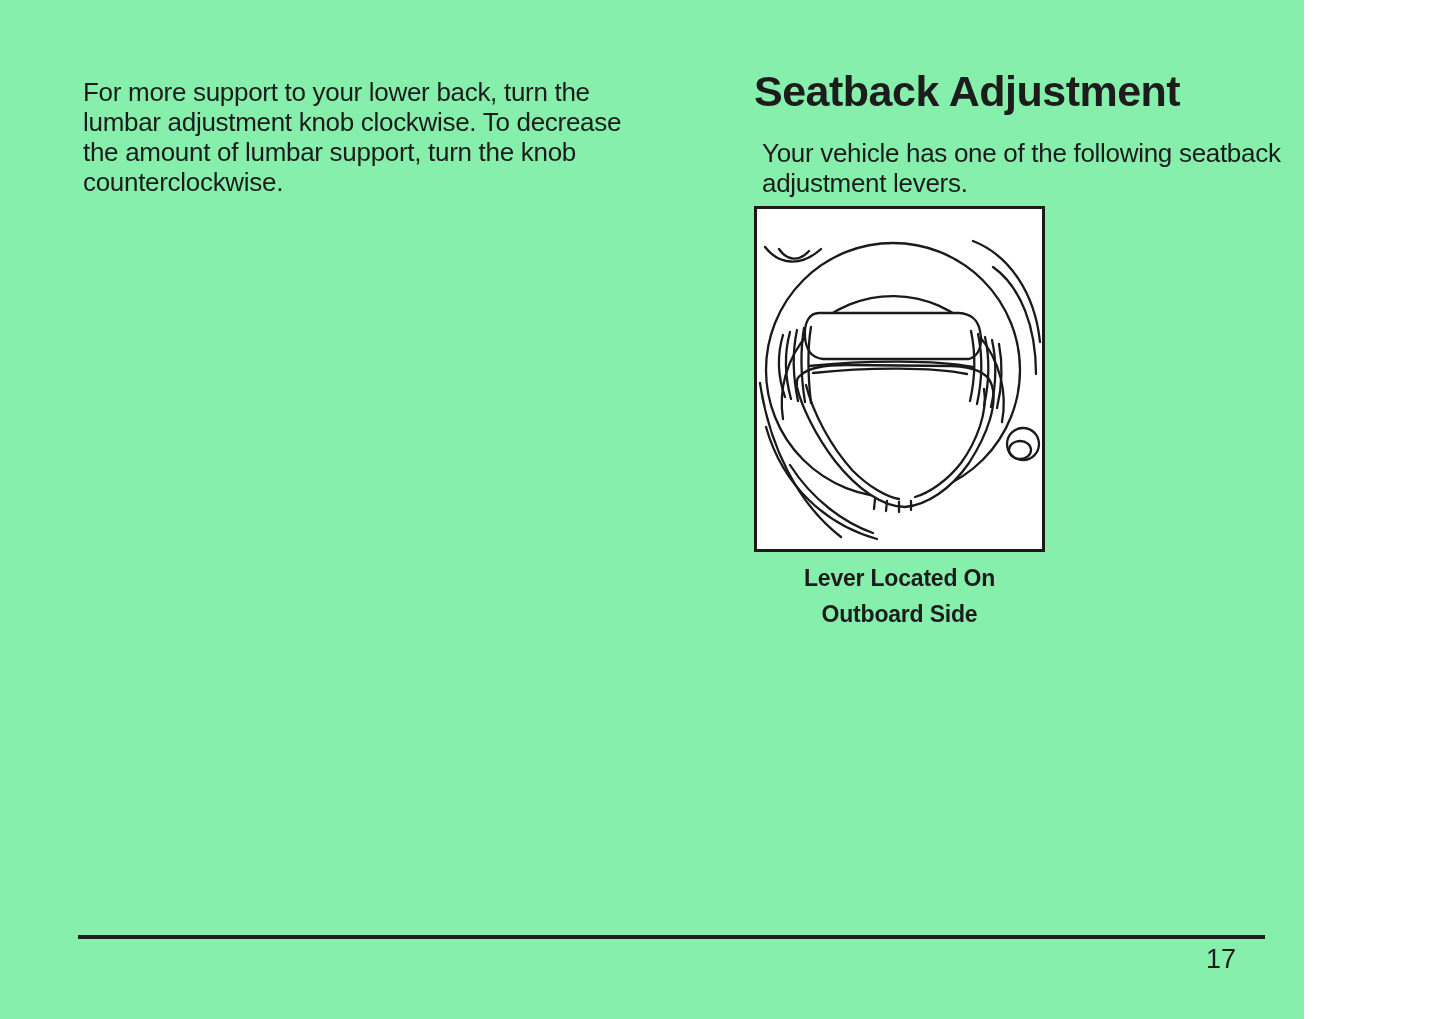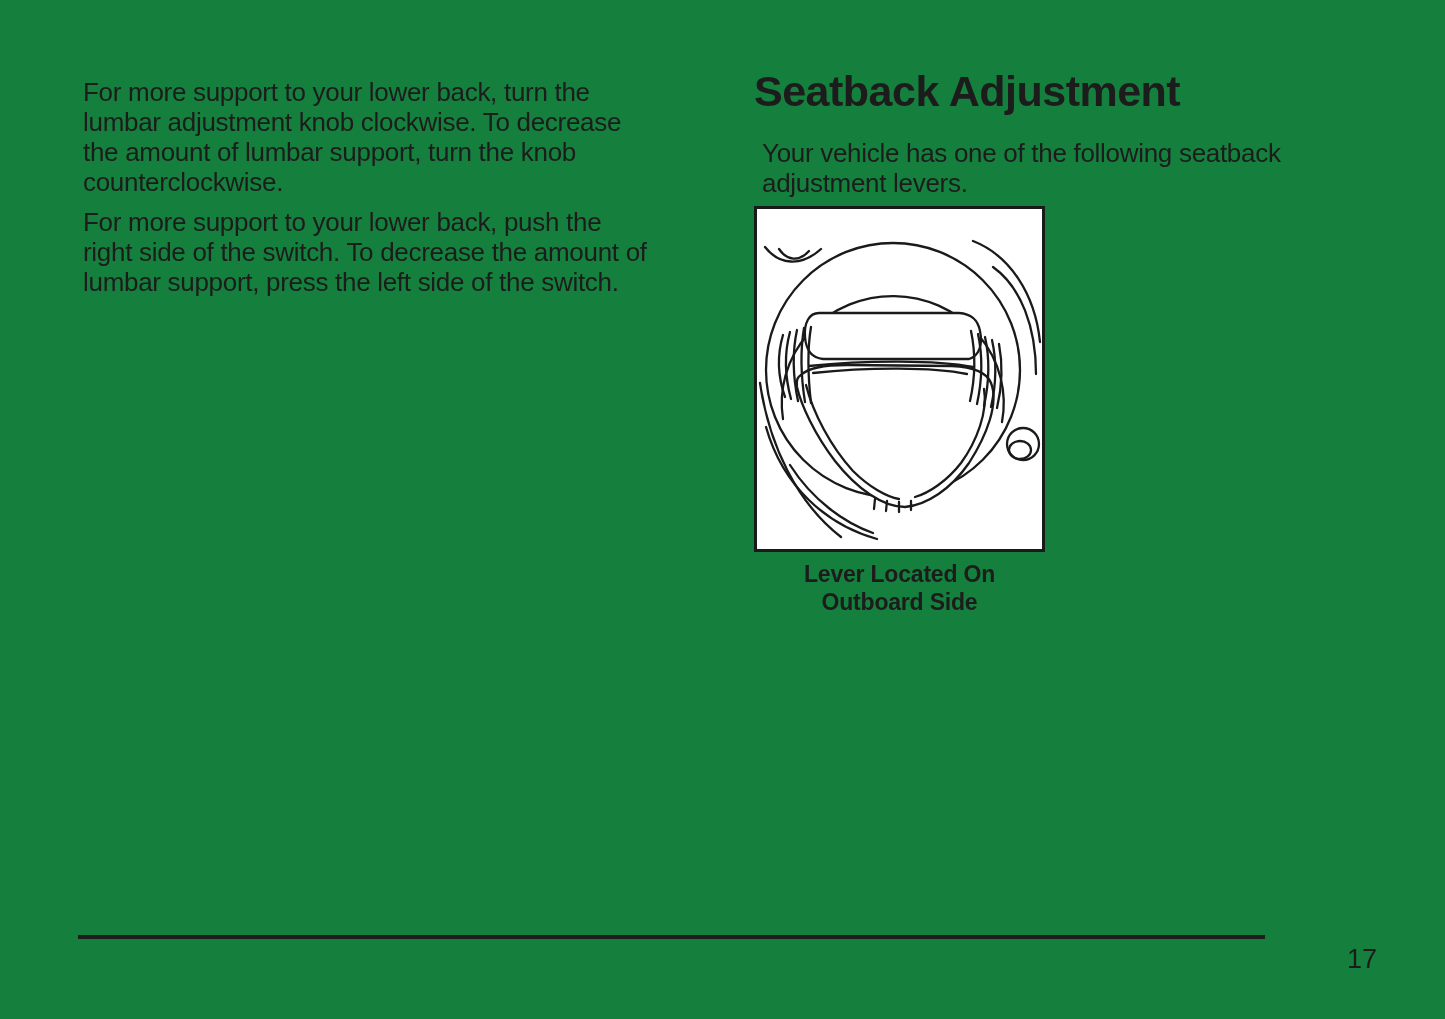--- a/index.html
+++ b/index.html
@@ -1,20 +1,20 @@
 <!DOCTYPE html>
 <html><head>
 <meta charset="utf-8">
 <style>
   html, body { margin: 0; padding: 0; background: #ffffff; }
   #page {
     position: relative;
-    width: 1445px;
+    width: 1304px;
     height: 1019px;
-    background: #15803d;
+    background: #86efac;
     overflow: hidden;
     font-family: "Liberation Sans", sans-serif;
     color: #1c1c1c;
   }
   .body-text {
     font-size: 26px;
     line-height: 30px;
     letter-spacing: -0.3px;
     white-space: pre-line;
     margin: 0 0 10px 0;
@@ -56,21 +56,21 @@
     background: #ffffff;
   }
   #figure-box svg { display: block; width: 285px; height: 340px; }
   #figure-caption {
     position: absolute;
     left: 0;
     top: 487px; 
     width: 291px;
     text-align: center;
     font-size: 23px;
-    line-height: 28px;
+    line-height: 36px;
     font-weight: bold;
     letter-spacing: -0.2px;
     white-space: pre-line;
   }
   #footer-rule {
     position: absolute;
     left: 78px;
     top: 935px;
     width: 1187px;
     height: 4px;
@@ -89,23 +89,20 @@
 </head>
 <body>
 
 <div id="page">
 
   <div id="left-col">
     <p class="body-text">For more support to your lower back, turn the
 lumbar adjustment knob clockwise. To decrease
 the amount of lumbar support, turn the knob
 counterclockwise.</p>
-    <p class="body-text">For more support to your lower back, push the
-right side of the switch. To decrease the amount of
-lumbar support, press the left side of the switch.</p>
   </div>
 
   <div id="right-col">
     <h1 id="section-heading">Seatback Adjustment</h1>
     <p id="intro-text" class="body-text">Your vehicle has one of the following seatback
 adjustment levers.</p>
 
     <div id="figure-box">
       <svg viewBox="0 0 285 340" aria-hidden="true">
         <g>

